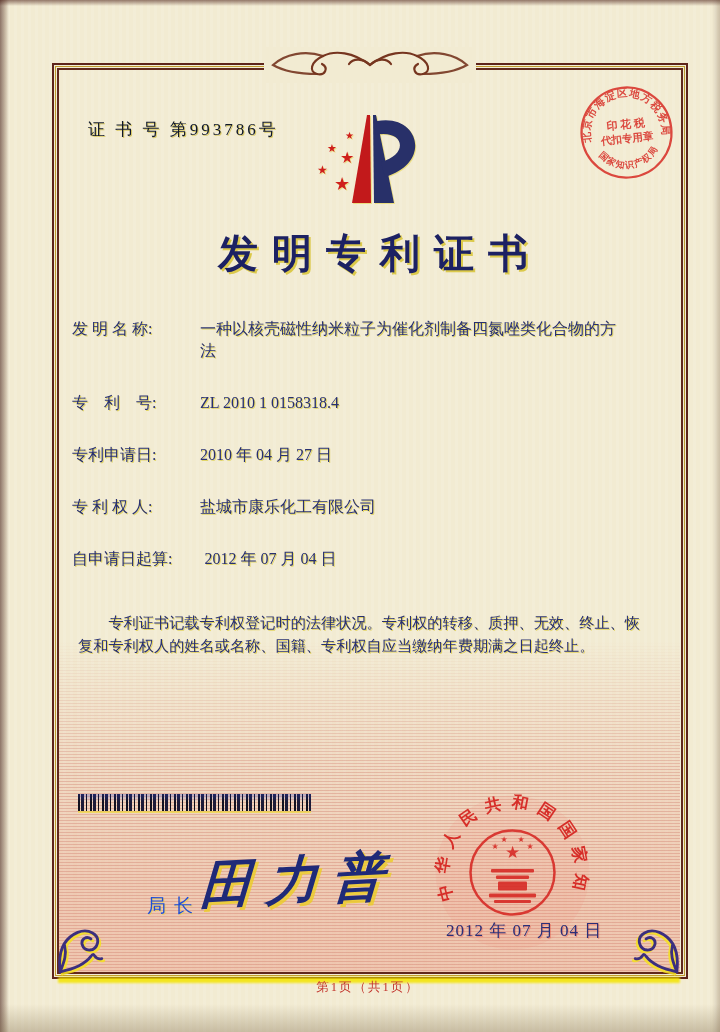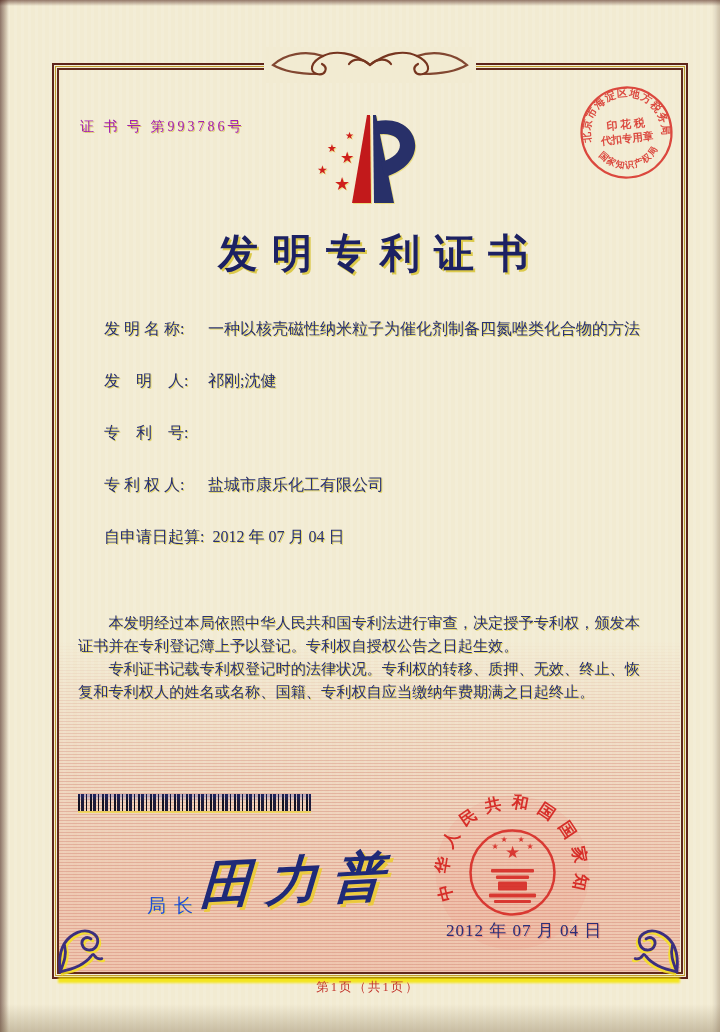--- a/index.html
+++ b/index.html
@@ -35,37 +35,37 @@
   .frame-glow{position:absolute;left:58px;top:977px;width:622px;height:6px;
     background:#f4e400;filter:blur(1px);opacity:.85;}
 
   .top-ornament{position:absolute;left:264px;top:47px;width:212px;height:36px;
     background:#f2ebd2;display:flex;align-items:center;justify-content:center;}
   .corner-flourish{position:absolute;width:52px;height:46px;
     filter:drop-shadow(2px 2px 0 rgba(244,224,30,.85));}
   .corner-flourish.left{left:55px;top:928px;}
   .corner-flourish.right{left:630px;top:928px;transform:scaleX(-1);}
 
-  .cert-no{position:absolute;left:80px;top:118px;font-size:14px;letter-spacing:3px;
-    color:#a21caf;text-shadow:1px 1px 0 rgba(210,190,60,.7);white-space:pre;}
+  .cert-no{position:absolute;left:88px;top:118px;font-size:17px;letter-spacing:3px;
+    color:#0f172a;text-shadow:1px 1px 0 rgba(210,190,60,.7);white-space:pre;}
 
   .logo{position:absolute;left:315px;top:111px;width:132px;height:102px;}
   .logo svg{position:absolute;inset:0;filter:drop-shadow(1.5px 1.5px 0 rgba(230,210,60,.55));}
   .logo .star{position:absolute;color:#cf1f1c;line-height:1;
     text-shadow:1px 1px 0 rgba(230,210,60,.5);}
 
   .title{position:absolute;left:52px;top:226px;width:632px;text-align:center;
     font-size:40px;font-weight:bold;letter-spacing:14px;padding-left:24px;box-sizing:border-box;
     color:#1c2163;text-shadow:2px 2px 0 rgba(215,195,50,.85);}
 
-  .fields{position:absolute;left:104px;top:318px;width:552px;font-size:16px;color:#283070;
+  .fields{position:absolute;left:72px;top:318px;width:552px;font-size:16px;color:#283070;
     text-shadow:1px 1px 0 rgba(220,205,70,.75);}
   .fields .row{display:flex;line-height:22px;margin-bottom:30px;}
   .fields .lab{white-space:pre;min-width:96px;margin-right:8px;}
-  .fields .val{white-space:pre-wrap;}
+  .fields .val{white-space:pre-wrap;margin-left:24px;}
 
   .paras{position:absolute;left:78px;top:611px;width:562px;font-size:15.2px;line-height:23px;
     color:#283070;text-align:justify;text-shadow:1px 1px 0 rgba(222,205,70,.8);}
   .paras p{margin:0;text-indent:2em;}
 
   .barcode{position:absolute;left:78px;top:794px;width:233px;height:17px;
     background:
       linear-gradient(180deg,rgba(45,60,200,.30),rgba(0,0,0,0) 45%),
       repeating-linear-gradient(90deg,#12121f 0 2px,rgba(0,0,0,0) 2px 3px,#1c1c38 3px 6px,rgba(0,0,0,0) 6px 8px,#0d0d18 8px 9px,rgba(0,0,0,0) 9px 12px);
     box-shadow:0 2px 0 rgba(240,220,30,.55);}
@@ -143,38 +143,38 @@
 </div>
 
 <div class="title">发明专利证书</div>
 
 <div class="fields">
   <div class="row">
     <span class="lab">发 明 名 称:</span>
     <span class="val">一种以核壳磁性纳米粒子为催化剂制备四氮唑类化合物的方法</span>
   </div>
   <div class="row">
-    <span class="lab">发　明　人:</span>
-    <span class="val">祁刚;沈健</span>
-  </div>
-  <div class="row">
     <span class="lab">专　利　号:</span>
+    <span class="val">ZL 2010 1 0158318.4</span>
+  </div>
+  <div class="row">
+    <span class="lab">专利申请日:</span>
+    <span class="val">2010 年 04 月 27 日</span>
   </div>
   <div class="row">
     <span class="lab">专 利 权 人:</span>
     <span class="val">盐城市康乐化工有限公司</span>
   </div>
   <div class="row">
     <span class="lab">自申请日起算:</span>
     <span class="val">2012 年 07 月 04 日</span>
   </div>
 </div>
 
 <div class="paras">
-  <p>本发明经过本局依照中华人民共和国专利法进行审查，决定授予专利权，颁发本证书并在专利登记簿上予以登记。专利权自授权公告之日起生效。</p>
   <p>专利证书记载专利权登记时的法律状况。专利权的转移、质押、无效、终止、恢复和专利权人的姓名或名称、国籍、专利权自应当缴纳年费期满之日起终止。</p>
 </div>
 
 <div class="barcode"></div>
 
 <div class="sig-label">局长</div>
 <div class="sig-name">田力普</div>
 
 <svg class="seal" viewBox="0 0 165 165">
   <defs>

